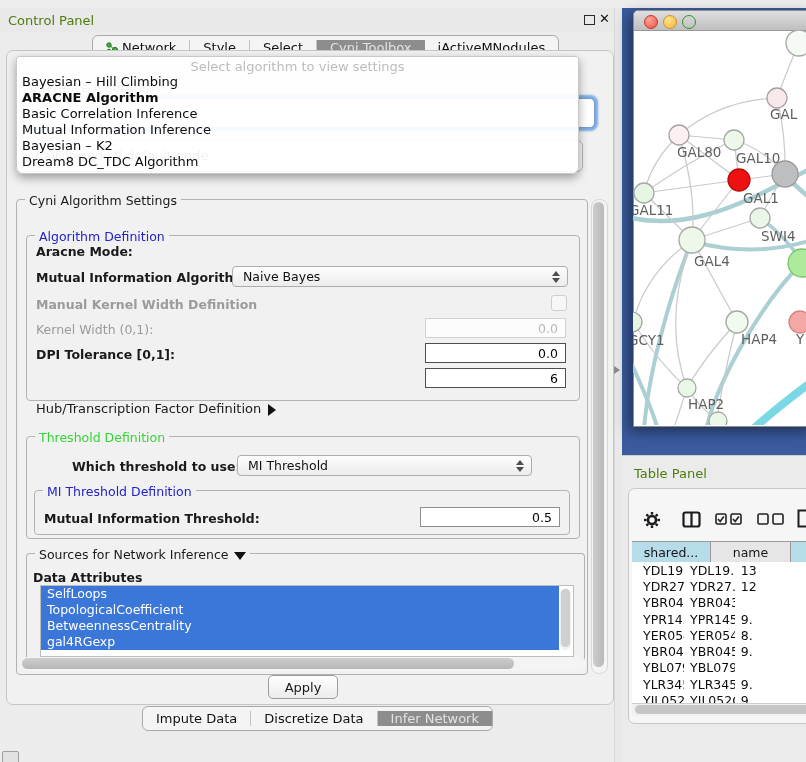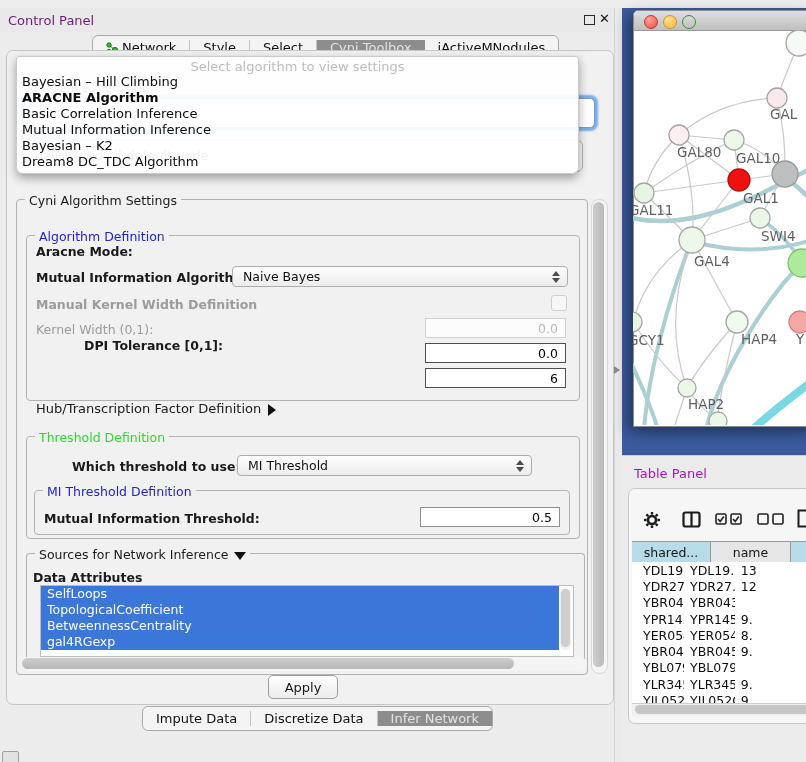--- a/index.html
+++ b/index.html
@@ -3,21 +3,21 @@
 <meta charset="utf-8">
 <style>
   html,body{margin:0;padding:0;}
   #app{position:relative;width:806px;height:762px;overflow:hidden;
        font-family:"DejaVu Sans","Liberation Sans",sans-serif;
        background:#ececec;font-size:12px;color:#1a1a1a;}
   .abs{position:absolute;}
   
   .topstrip{left:0;top:0;width:806px;height:8px;background:#ededed;border-bottom:1px solid #e2e2e2;}
   .cp-titlebar{left:0;top:8px;width:614px;height:24px;background:#e9e9e9;}
-  .cp-title{left:8px;top:13px;font-size:13px;color:#701a75;}
+  .cp-title{left:8px;top:13px;font-size:13px;color:#4d7c0f;}
   .float-btn{left:584px;top:15px;width:9px;height:8px;border:1.6px solid #2a2a2a;background:transparent;}
   .close-btn{left:599px;top:11px;font-size:13px;font-weight:bold;color:#111;}
   
   .tabbar{display:flex;align-items:center;background:#f4f4f4;border:1px solid #a9a9a9;border-radius:6px;overflow:hidden;}
   .tab{display:flex;align-items:center;gap:4px;padding:0 13px;font-size:13px;color:#111;
        border-right:1px solid #c3c3c3;background:#f4f4f4;cursor:default;}
   .tab:last-child{border-right:none;}
   .tab.selected{background:#8d8d8d;color:#e3e3e3;border-right:none;}
   
   .main-panel{left:6px;top:50px;width:606px;height:653px;background:#f1f1f1;
@@ -77,21 +77,21 @@
   .netwin{left:633px;top:10px;width:180px;height:415px;background:#fff;border:1px solid #8e8e8e;
           border-radius:5px 5px 0 0;box-shadow:-4px 5px 14px rgba(0,0,0,.45);}
   .netwin-titlebar{position:absolute;left:0;top:0;right:0;height:19px;border-radius:5px 5px 0 0;
           background:linear-gradient(#dedede,#bfbfbf);border-bottom:1px solid #9a9a9a;}
   .tl{position:absolute;top:4px;width:12px;height:12px;border-radius:50%;}
   .tl.red{left:10px;background:radial-gradient(circle at 35% 30%,#ffa39a,#ed4f42);border:1px solid #c2382d;}
   .tl.yellow{left:29px;background:radial-gradient(circle at 35% 30%,#ffe28a,#f6b73c);border:1px solid #cf922a;}
   .tl.green{left:48px;background:radial-gradient(circle at 35% 30%,#9ce58c,#3db434;);border:1px solid #2f9427;}
   
   .tp-region{left:622px;top:455px;width:184px;height:307px;background:#ebebeb;border-top:1px solid #cfcfcf;}
-  .tp-title{left:634px;top:466px;font-size:13px;color:#a21caf;}
+  .tp-title{left:634px;top:466px;font-size:13px;color:#4d7c0f;}
   .tp-panel{left:628px;top:488px;width:190px;height:234px;background:#f6f6f6;border:1px solid #c8c8c8;border-radius:7px;}
   .tbl-header{left:632px;top:541px;height:21px;display:flex;border-top:1px solid #9a9a9a;border-bottom:1px solid #9a9a9a;}
   .th{box-sizing:border-box;border-right:1px solid #9a9a9a;display:flex;align-items:center;justify-content:center;
       font-size:12.5px;color:#161616;}
   .th.blue{background:#b6dcea;} .th.graybg{background:#e6e6e6;}
   .tbl-body{left:632px;top:562px;width:174px;height:141px;background:#fff;overflow:hidden;}
   .trow{display:flex;height:16.3px;align-items:center;}
   .td{font-size:12.5px;color:#0d0d0d;white-space:nowrap;overflow:hidden;box-sizing:border-box;}
   .tbl-hscroll{left:632px;top:703px;width:174px;height:12px;background:#f1f1f1;border-top:1px solid #cdcdcd;}
   .tbl-hthumb{position:absolute;left:3px;top:1px;width:200px;height:9px;background:#c6c6c6;border-radius:5px;}
@@ -168,21 +168,21 @@
     <span class="ctext">Naive Bayes</span>
     <span class="stepper">
         <span class="tri-up"></span>
         <span class="tri-dn"></span>
       </span>
   </div>
   <div class="abs field-label bold gray" style="left:36px;top:297px;">Manual Kernel Width Definition</div>
   <div class="checkbox" style="left:551px;top:295px;"></div>
   <div class="abs field-label gray" style="left:36px;top:322px;">Kernel Width (0,1):</div>
   <div class="tin disabled" style="left:425px;top:318px;width:141px;height:20px;">0.0</div>
-  <div class="abs field-label bold" style="left:36px;top:338px;margin-left:48px;">DPI Tolerance [0,1]:</div>
+  <div class="abs field-label bold" style="left:36px;top:347px;">DPI Tolerance [0,1]:</div>
   <div class="tin strong" style="left:425px;top:343px;width:141px;height:20px;">0.0</div>
   <div class="tin strong" style="left:425px;top:368px;width:141px;height:20px;">6</div>
 
   <div class="abs field-label" style="left:36px;top:401px;font-size:13px;">
     <span>Hub/Transcription Factor Definition</span><span class="tri-right"></span>
   </div>
 
   <div class="abs group" style="left:26px;top:436px;width:552px;height:101px;">
     <span class="group-label lbl-green">Threshold Definition</span>
   </div>

